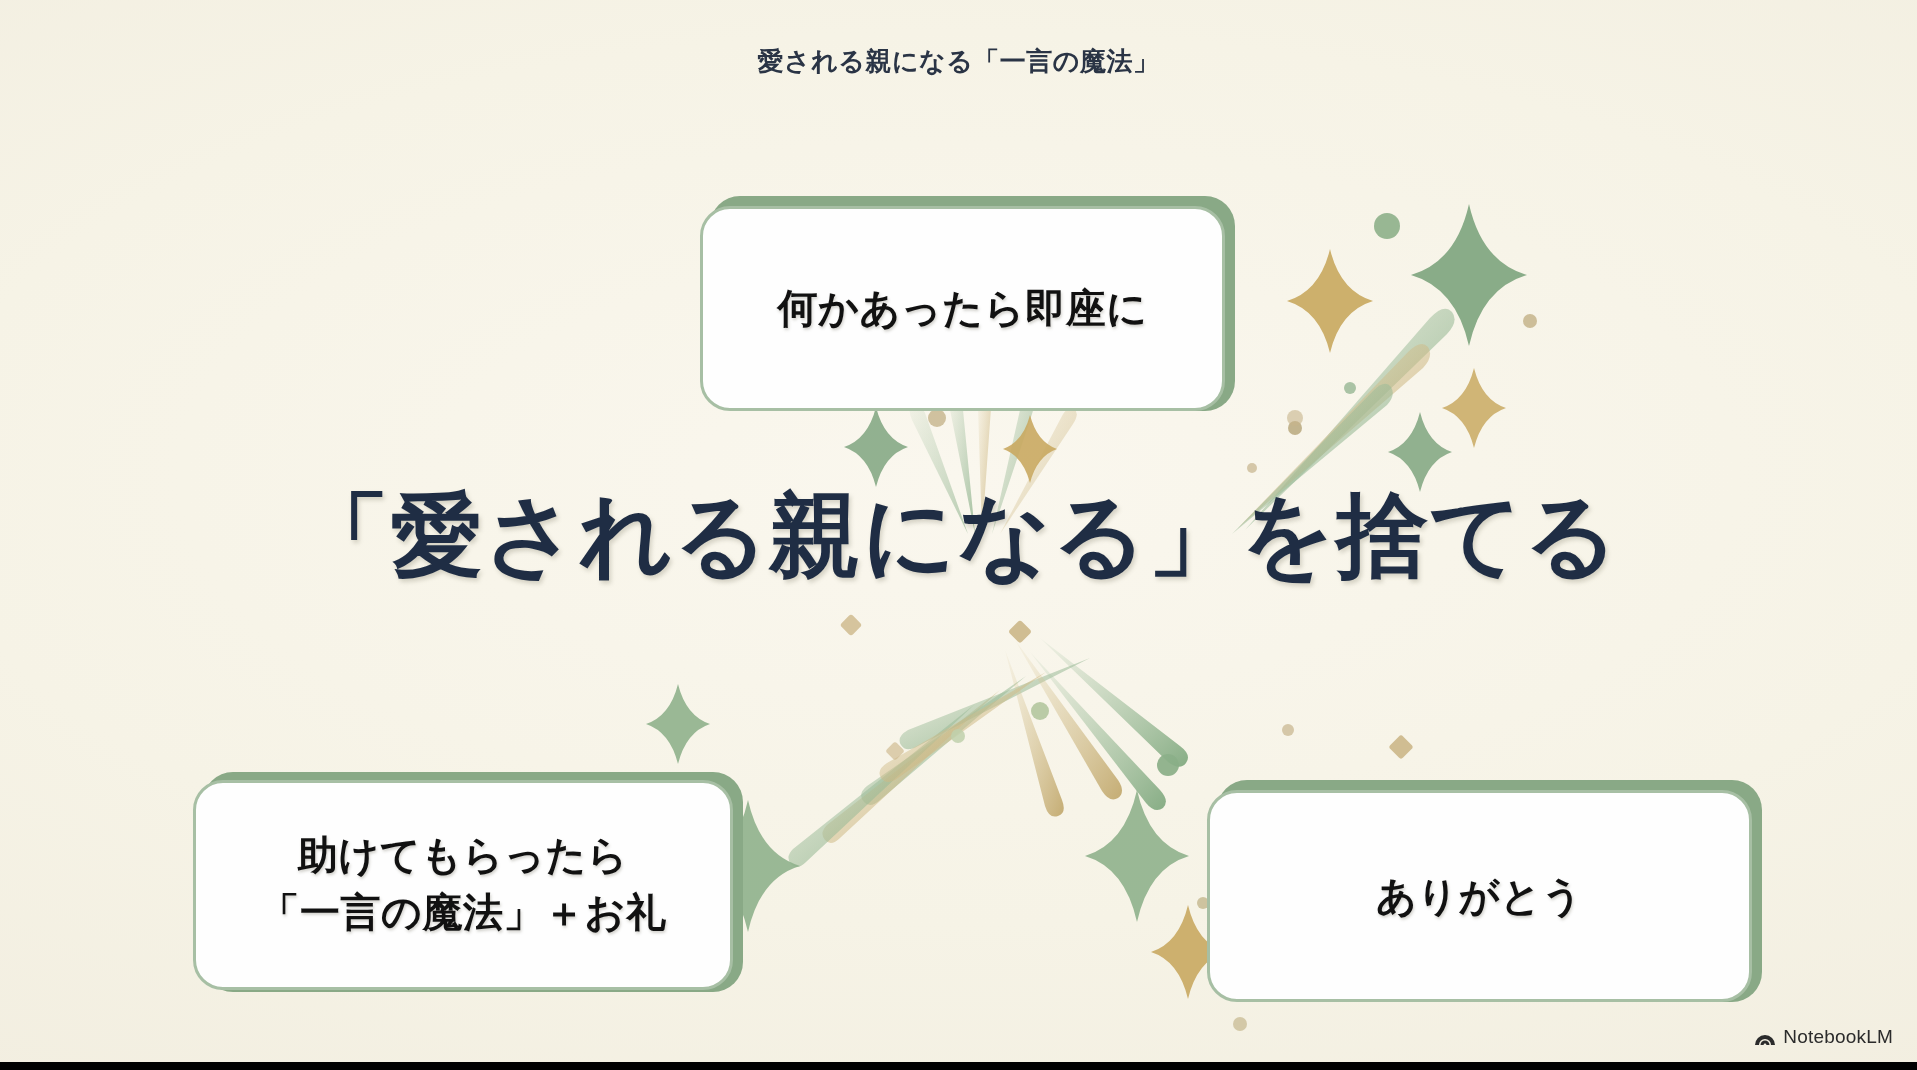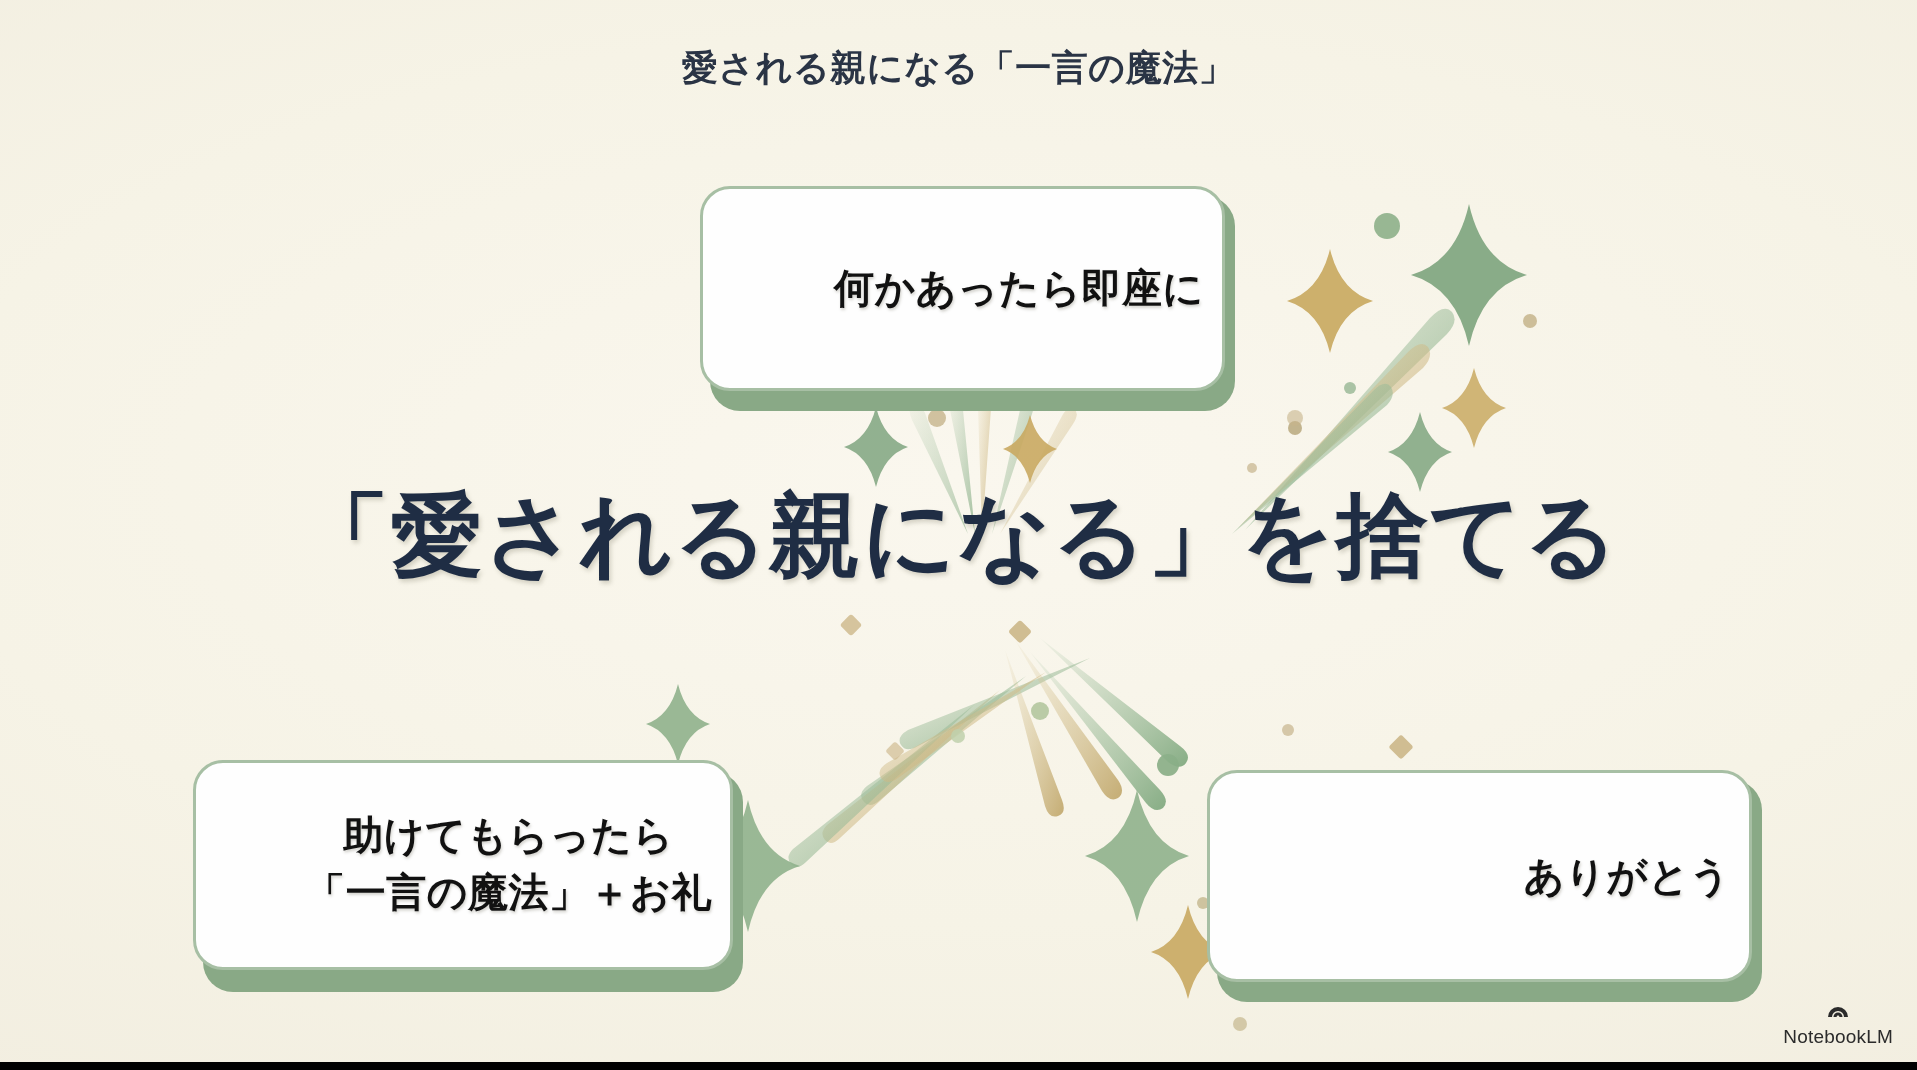--- a/index.html
+++ b/index.html
@@ -38,21 +38,21 @@
     background: #000000;
   }
 
   
   #header-title {
     position: absolute;
     top: 44px;
     left: 0;
     right: 0;
     text-align: center;
-    font-size: 36px;
+    font-size: 26px;
     font-weight: 700;
     letter-spacing: 0.5px;
     color: #2A3445;
     white-space: nowrap;
   }
 
   
   #decor {
     position: absolute;
     inset: 0;
@@ -88,22 +88,23 @@
     background: #89A986;
   }
   .card {
     position: absolute;
     background: #FEFEFE;
     border: 3px solid #A7BFA4;
     border-radius: 30px;
     box-sizing: border-box;
     display: flex;
     align-items: center;
-    justify-content: flex-end;
+    justify-content: center;
     text-align: center;
+    margin-top: 20px;
   }
   .card-text {
     font-size: 40px;
     line-height: 1.42;
     font-weight: 700;
     color: #111111;
     letter-spacing: 0.5px;
     text-shadow: 1px 2px 3px rgba(110,105,90,0.30);
     padding: 0 18px;
   }
@@ -125,21 +126,20 @@
 
   
   #watermark {
     position: absolute;
     right: 24px;
     bottom: 22px;
     display: flex;
     align-items: center;
     gap: 7px;
     z-index: 8;
-    flex-direction: column;
   }
   #watermark .wm-label {
     font-size: 19px;
     font-weight: 500;
     color: #2B2B2B;
     letter-spacing: 0.2px;
   }
 </style>
 </head>
 <body>

